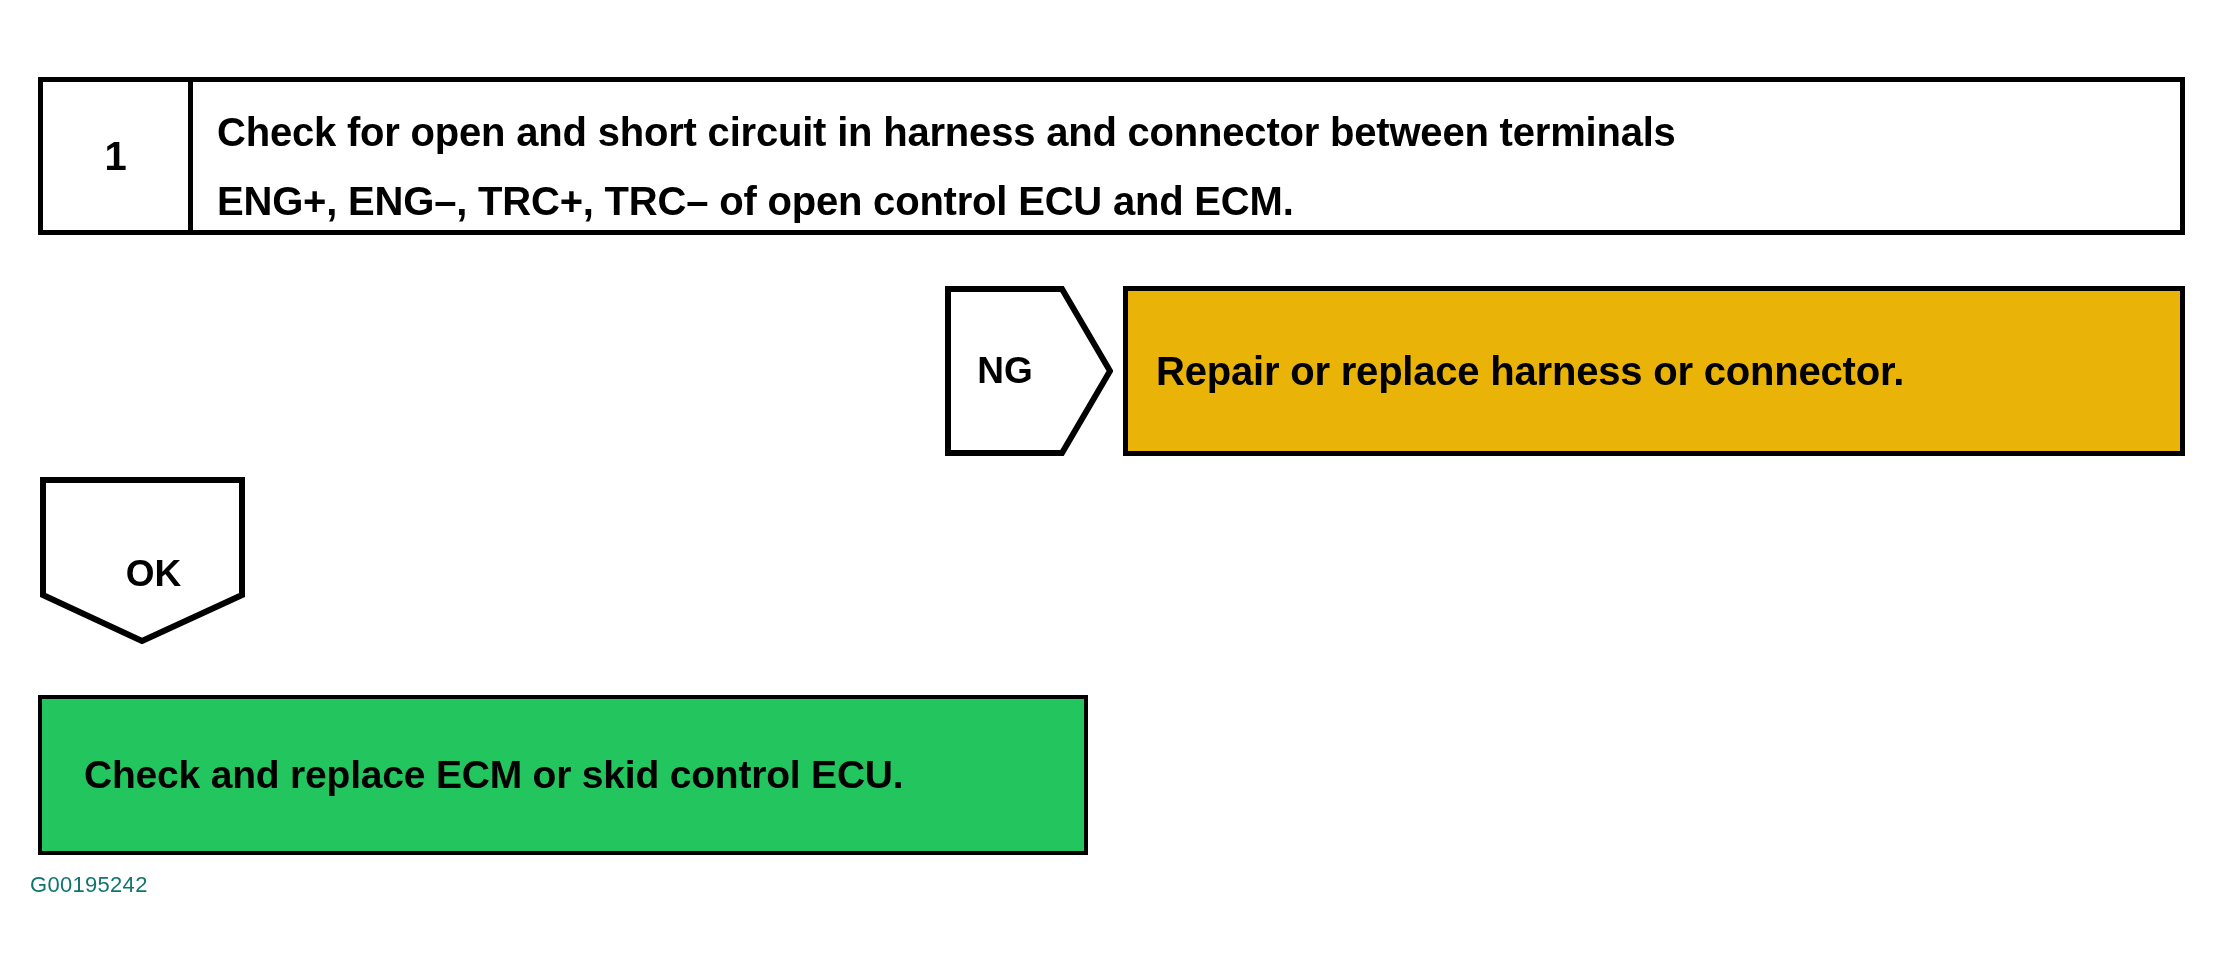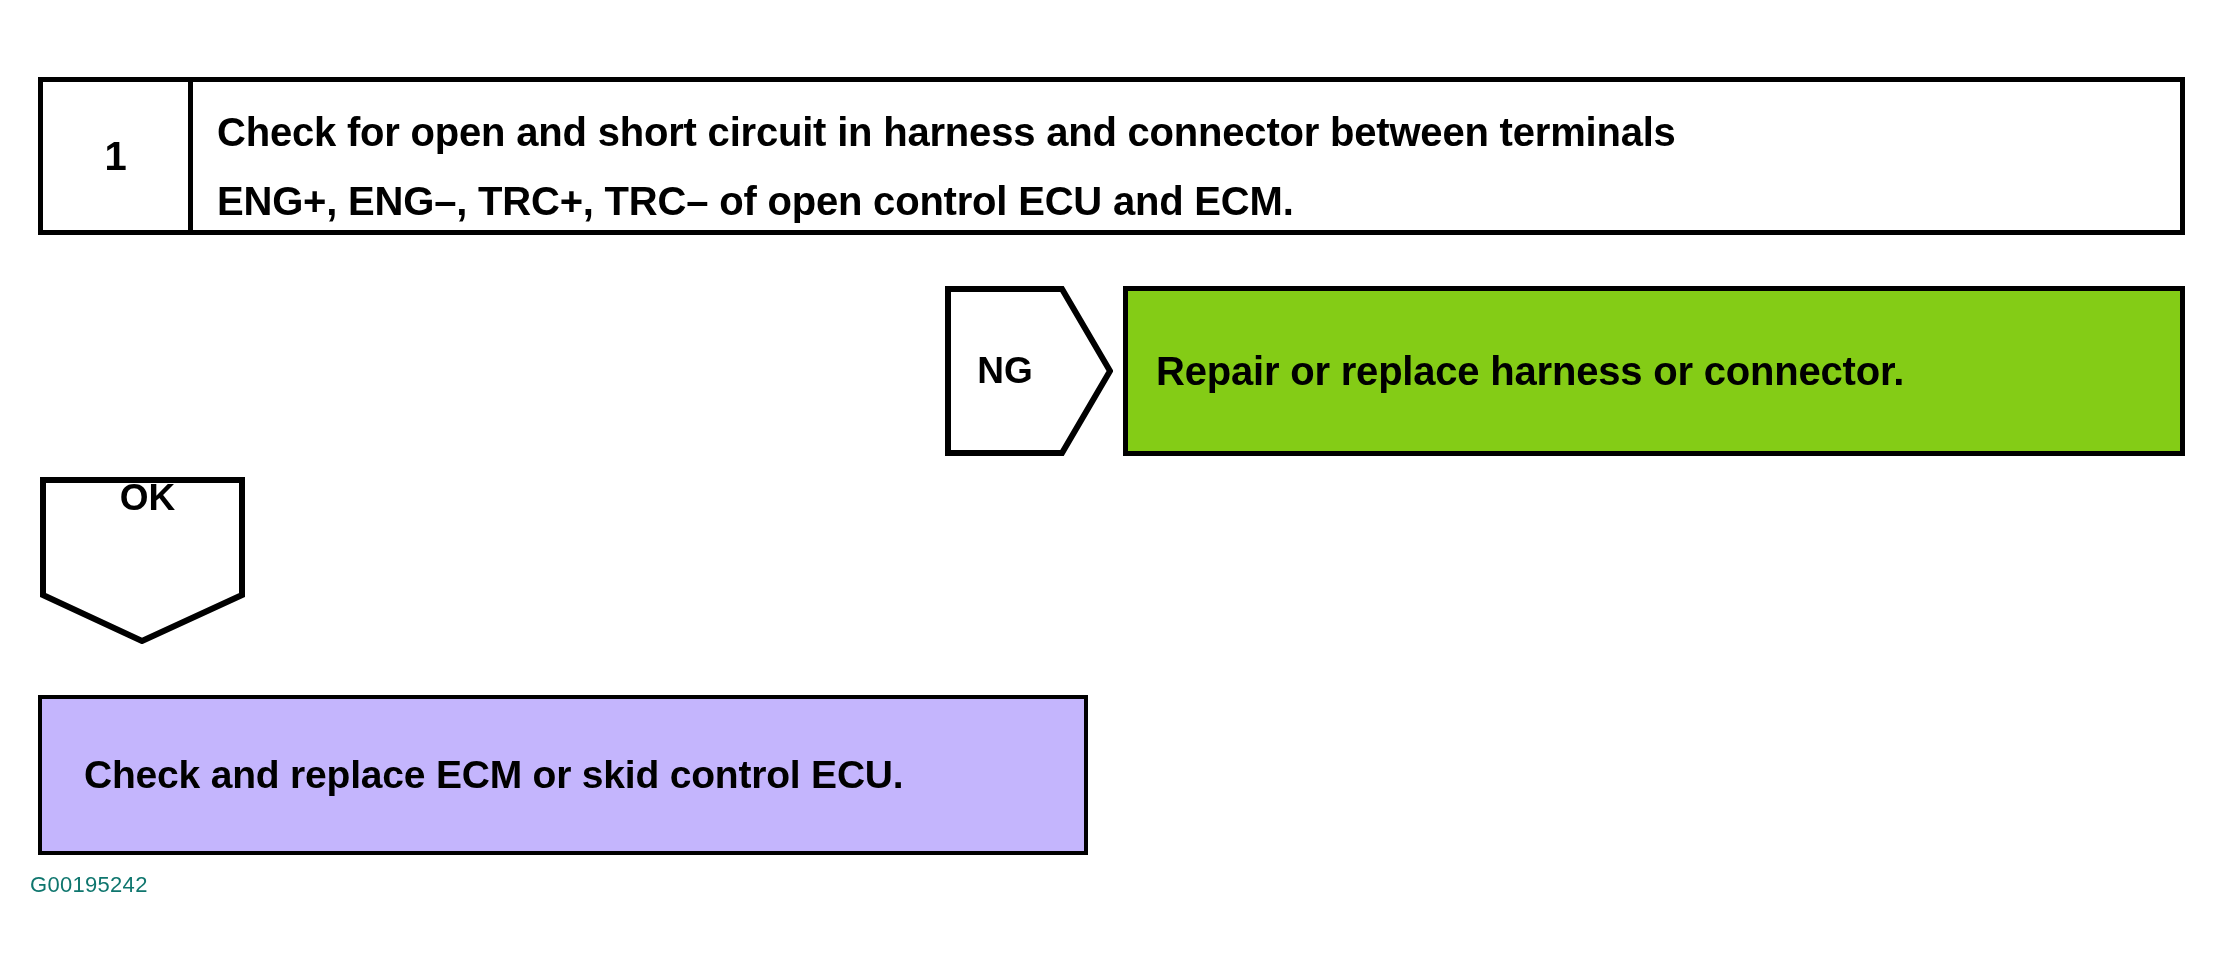--- a/index.html
+++ b/index.html
@@ -88,21 +88,21 @@
 
   
   .repair-box {
     position: absolute;
     left: 1123px;
     top: 286px;
     width: 1062px;
     height: 170px;
     border: 5px solid #000000;
     box-sizing: border-box;
-    background: #84cc16;
+    background: #eab308;
     display: flex;
     align-items: center;
     padding-left: 28px;
   }
   .repair-text {
     font-size: 40px;
     font-weight: bold;
     white-space: nowrap;
     letter-spacing: -0.2px;
   }
@@ -111,42 +111,42 @@
   .ok-arrow {
     position: absolute;
     left: 40px;
     top: 477px;
     width: 205px;
     height: 167px;
   }
   .ok-arrow svg { display: block; width: 100%; height: 100%; }
   .ok-label {
     position: absolute;
-    left: 34px;
+    left: 40px;
     top: 477px;
     width: 227px;
     height: 118px;
     display: flex;
-    align-items: flex-start;
+    align-items: flex-end;
     justify-content: center;
     font-size: 37px;
     font-weight: bold;
     pointer-events: none;
   }
 
   
   .result-box {
     position: absolute;
     left: 38px;
     top: 695px;
     width: 1050px;
     height: 160px;
     border: 4px solid #000000;
     box-sizing: border-box;
-    background: #c4b5fd;
+    background: #22c55e;
     display: flex;
     align-items: center;
     padding-left: 42px;
   }
   .result-text {
     font-size: 39px;
     font-weight: bold;
     white-space: nowrap;
     letter-spacing: -0.2px;
   }

